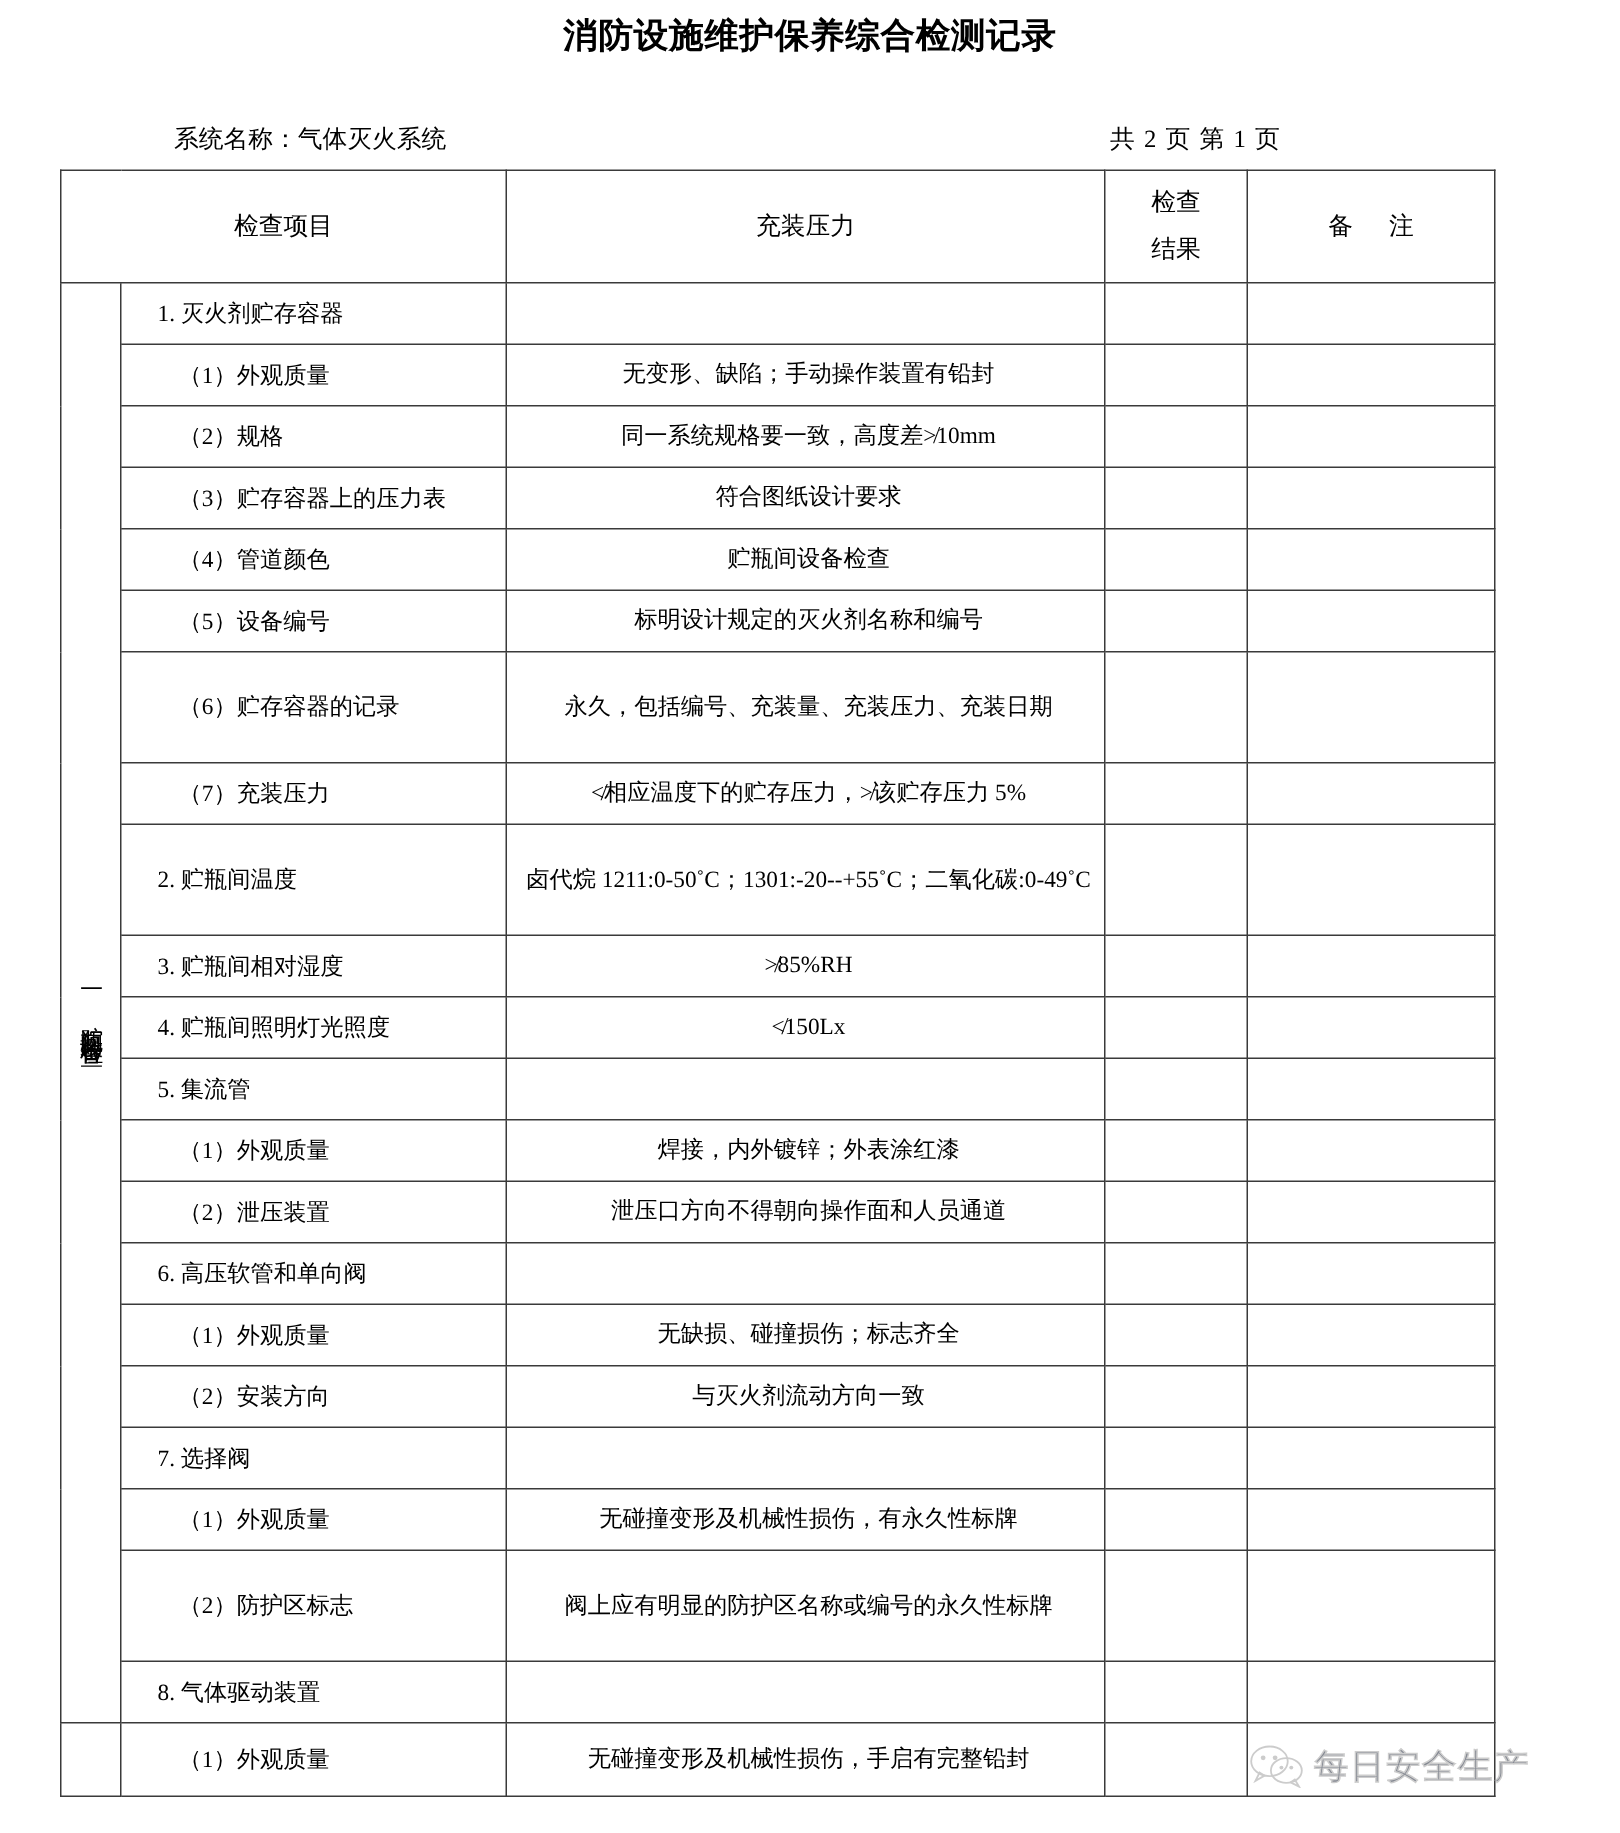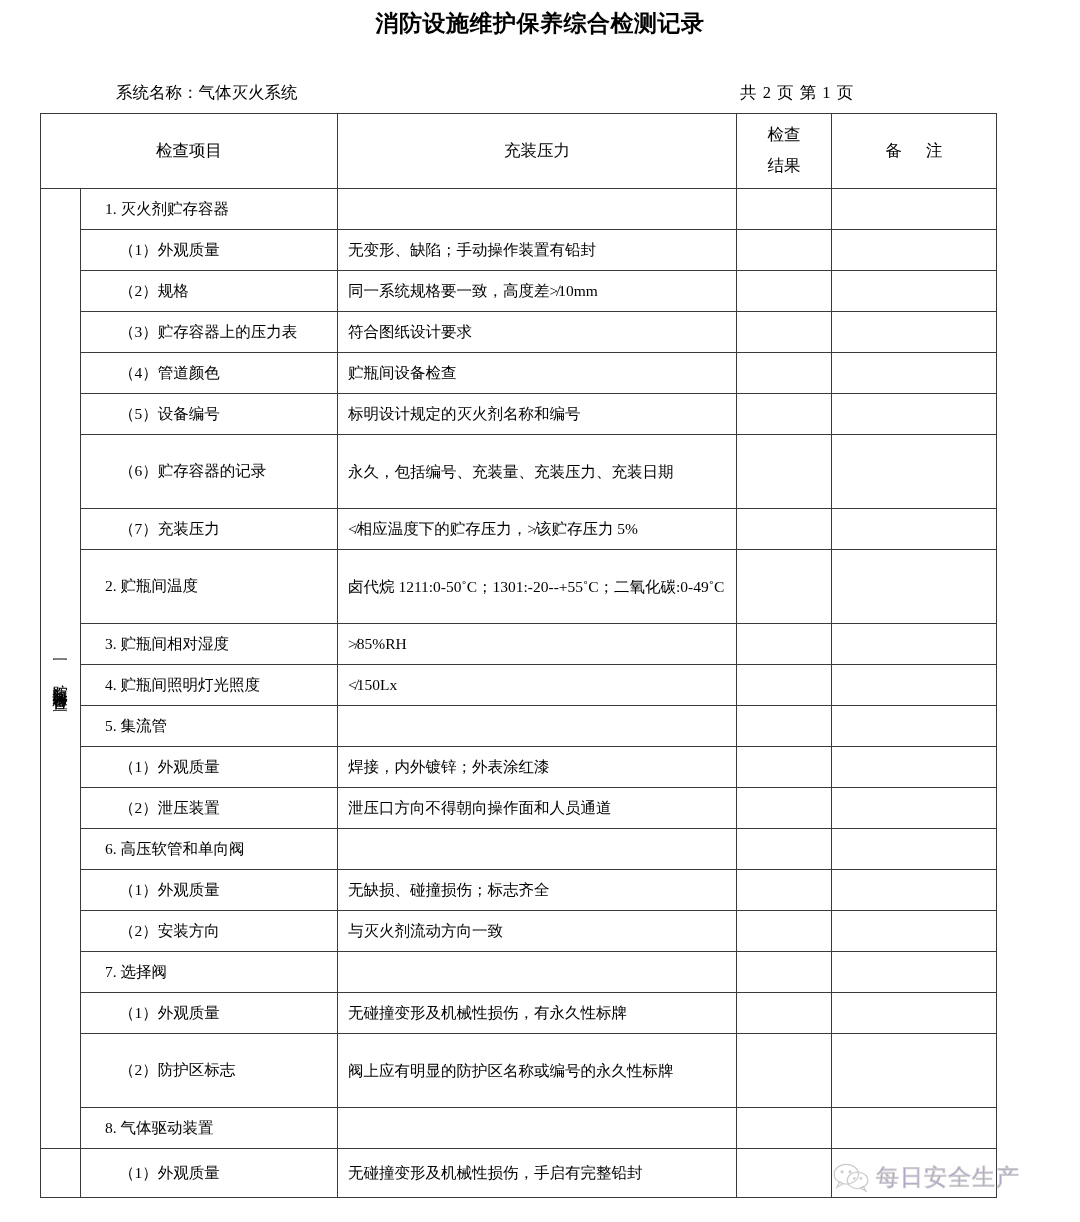--- a/index.html
+++ b/index.html
@@ -109,21 +109,21 @@
   
   td.item {
     padding-left: 12px;
     text-align: left;
   }
   td.item.lv1 { padding-left: 24px; }
   td.item.lv2 { padding-left: 38px; }
   td.req {
     padding-left: 10px;
     padding-right: 6px;
-    text-align: left;
+    text-align: center;
     line-height: 1.9;
   }
   td.res, td.note { }
 
   tr.r1 td { height: 40px; }
   tr.r2 td { height: 73px; }
 
   
   .watermark {
     position: absolute;
@@ -132,21 +132,21 @@
     width: 240px;
     height: 54px;
     display: flex;
     align-items: center;
     gap: 6px;
     opacity: 0.5;
     pointer-events: none;
   }
   .watermark .wm-text {
     font-size: 23px;
-    color: #4c1d95;
+    color: #0f172a;
     -webkit-text-stroke: 1px #9a9a9a;
     letter-spacing: 1px;
     white-space: nowrap;
     font-family: Liberation Sans, sans-serif;
   }
   .watermark .wm-logo {
     flex: 0 0 auto;
     width: 38px;
     height: 30px;
   }

